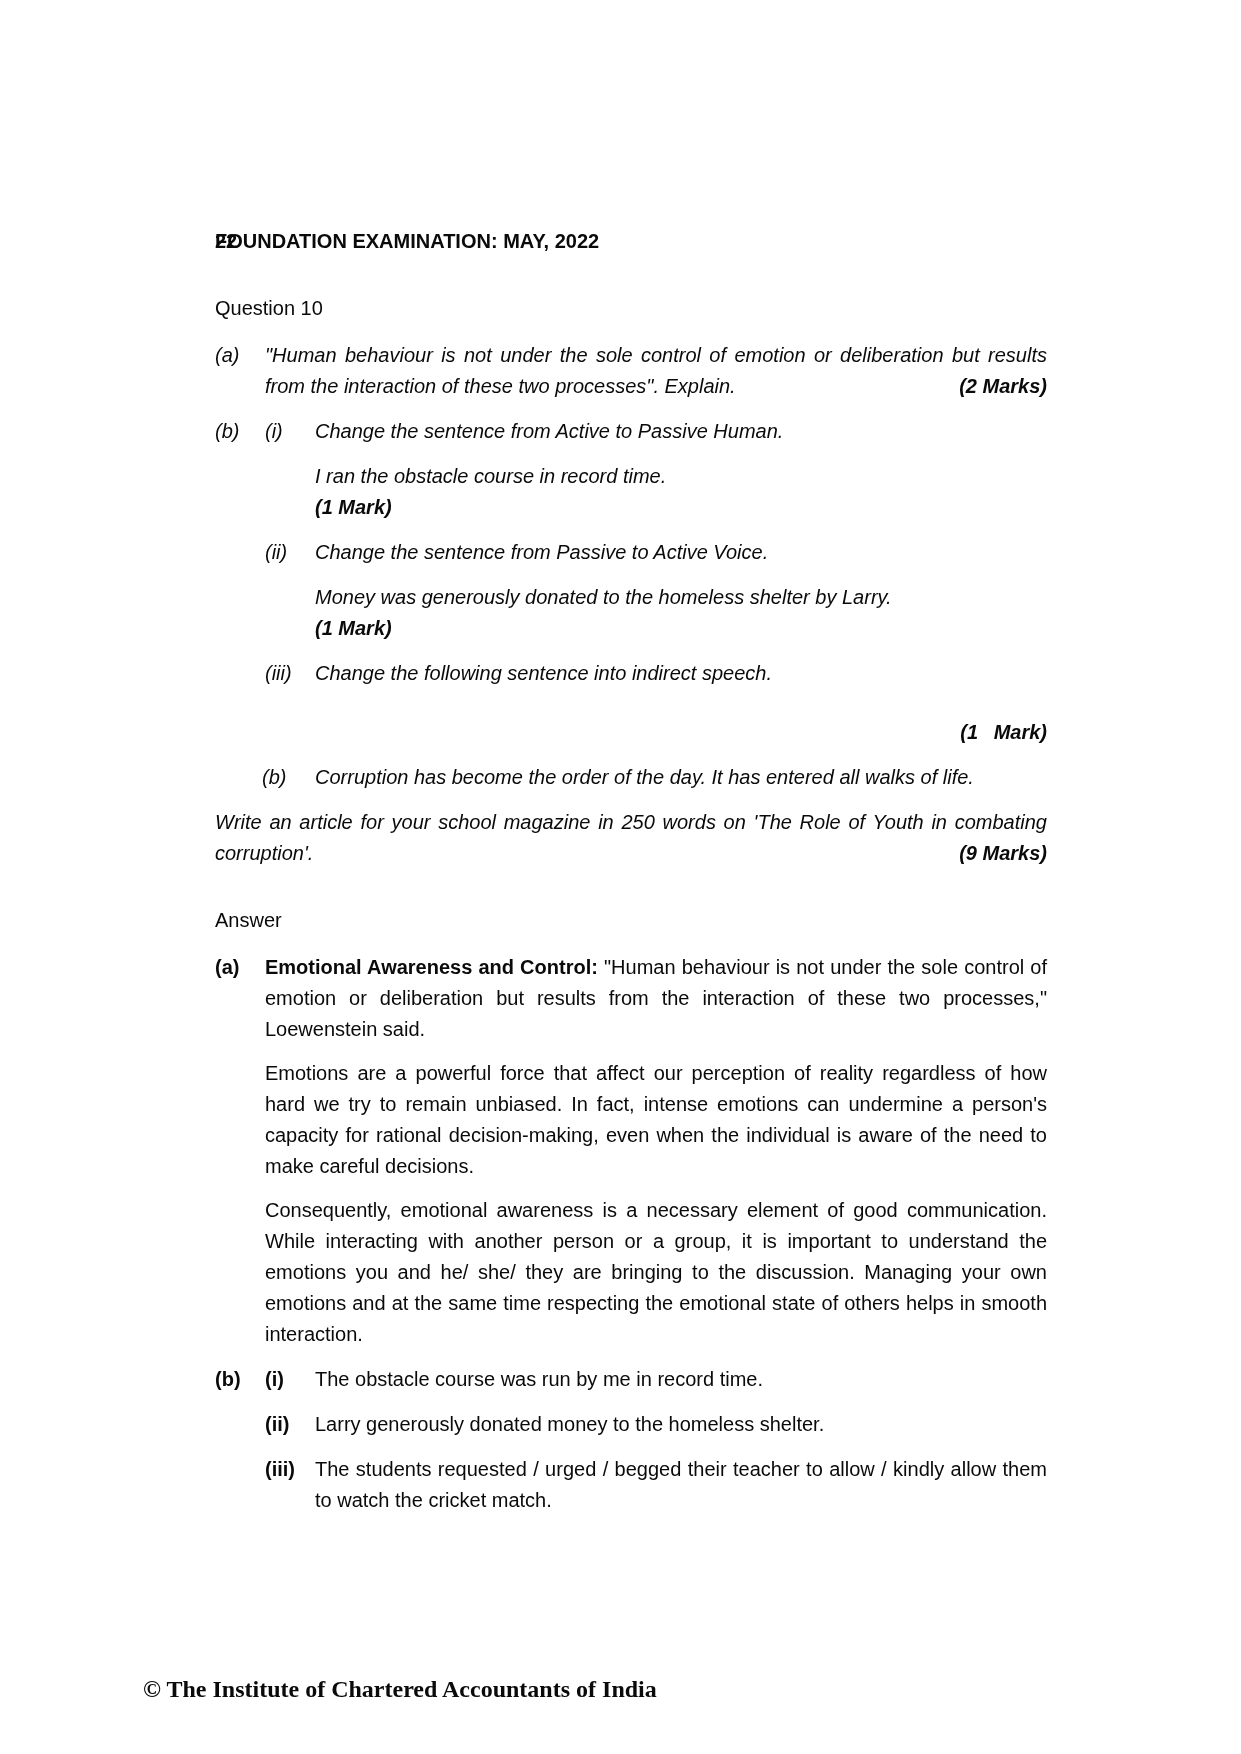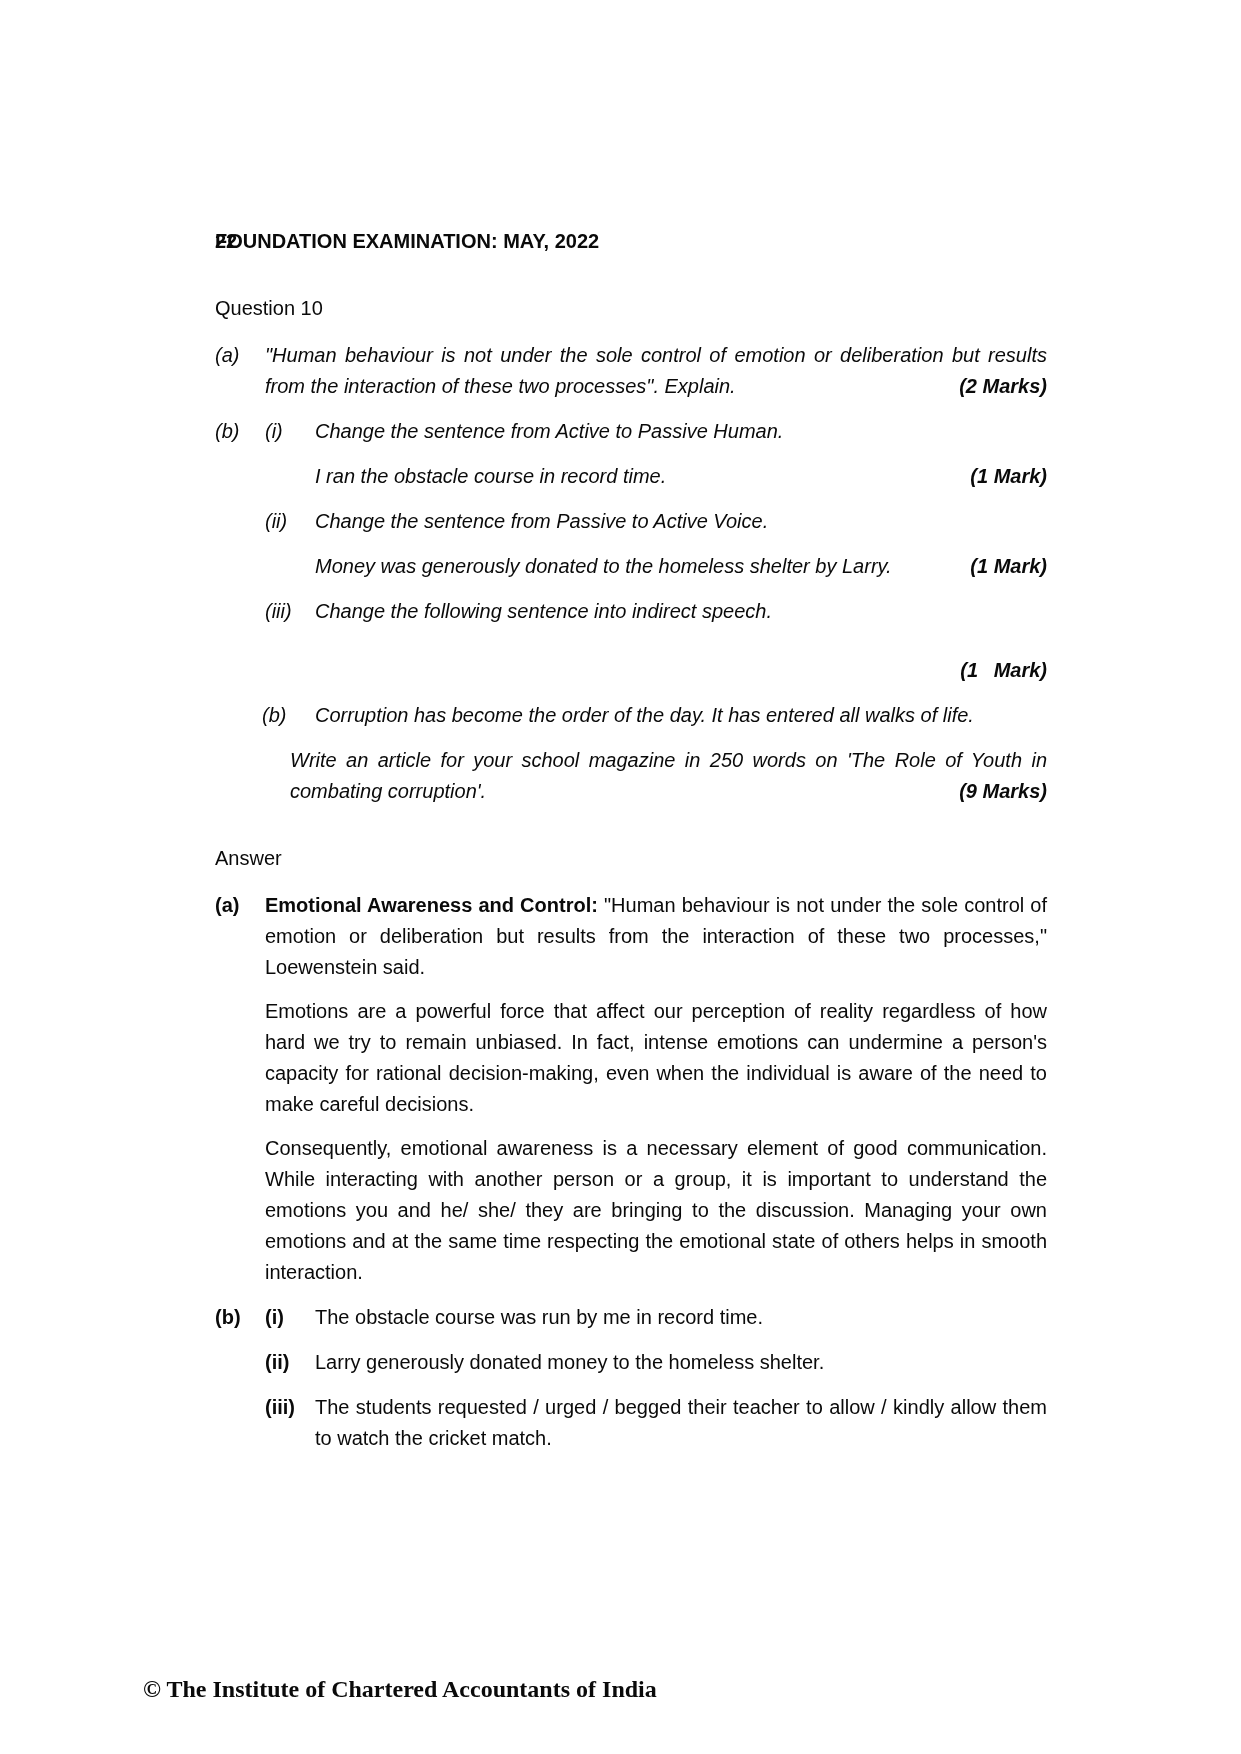--- a/index.html
+++ b/index.html
@@ -15,28 +15,28 @@
   .pnum { position:absolute; left:0; top:0; }
 
   .heading { font-size:20px; font-weight:normal; margin-bottom:16px;margin-top:36px; }
 
   .row { display:flex; margin-bottom:14px; }
   .q { font-style:italic; }
   .l1 { flex:0 0 50px; }
   .l2 { flex:0 0 50px; }
   .txt { flex:1; }
   .just { text-align:justify; }
-  .split { display:flex; justify-content:space-between; }
+  .split { display:flex; justify-content:space-between;flex-direction:column; }
   .marks { font-weight:bold; white-space:nowrap; }
   .fr { float:right; }
   .wide { word-spacing:10px; }
   .right { text-align:right; }
   .b2 { margin-left:47px; }
   .b2 .l2b { flex:0 0 53px; }
-  .b2w { margin-left:75px; }
+  .b2w { }
   .bold { font-weight:bold; }
   .pgap { margin-bottom:13px; }
 
   .footer {
     position:absolute; left:143px; top:1674px;
     font-family:"Liberation Serif", serif; font-weight:bold; font-size:24px;
   }
 </style>
 </head>
 <body>

